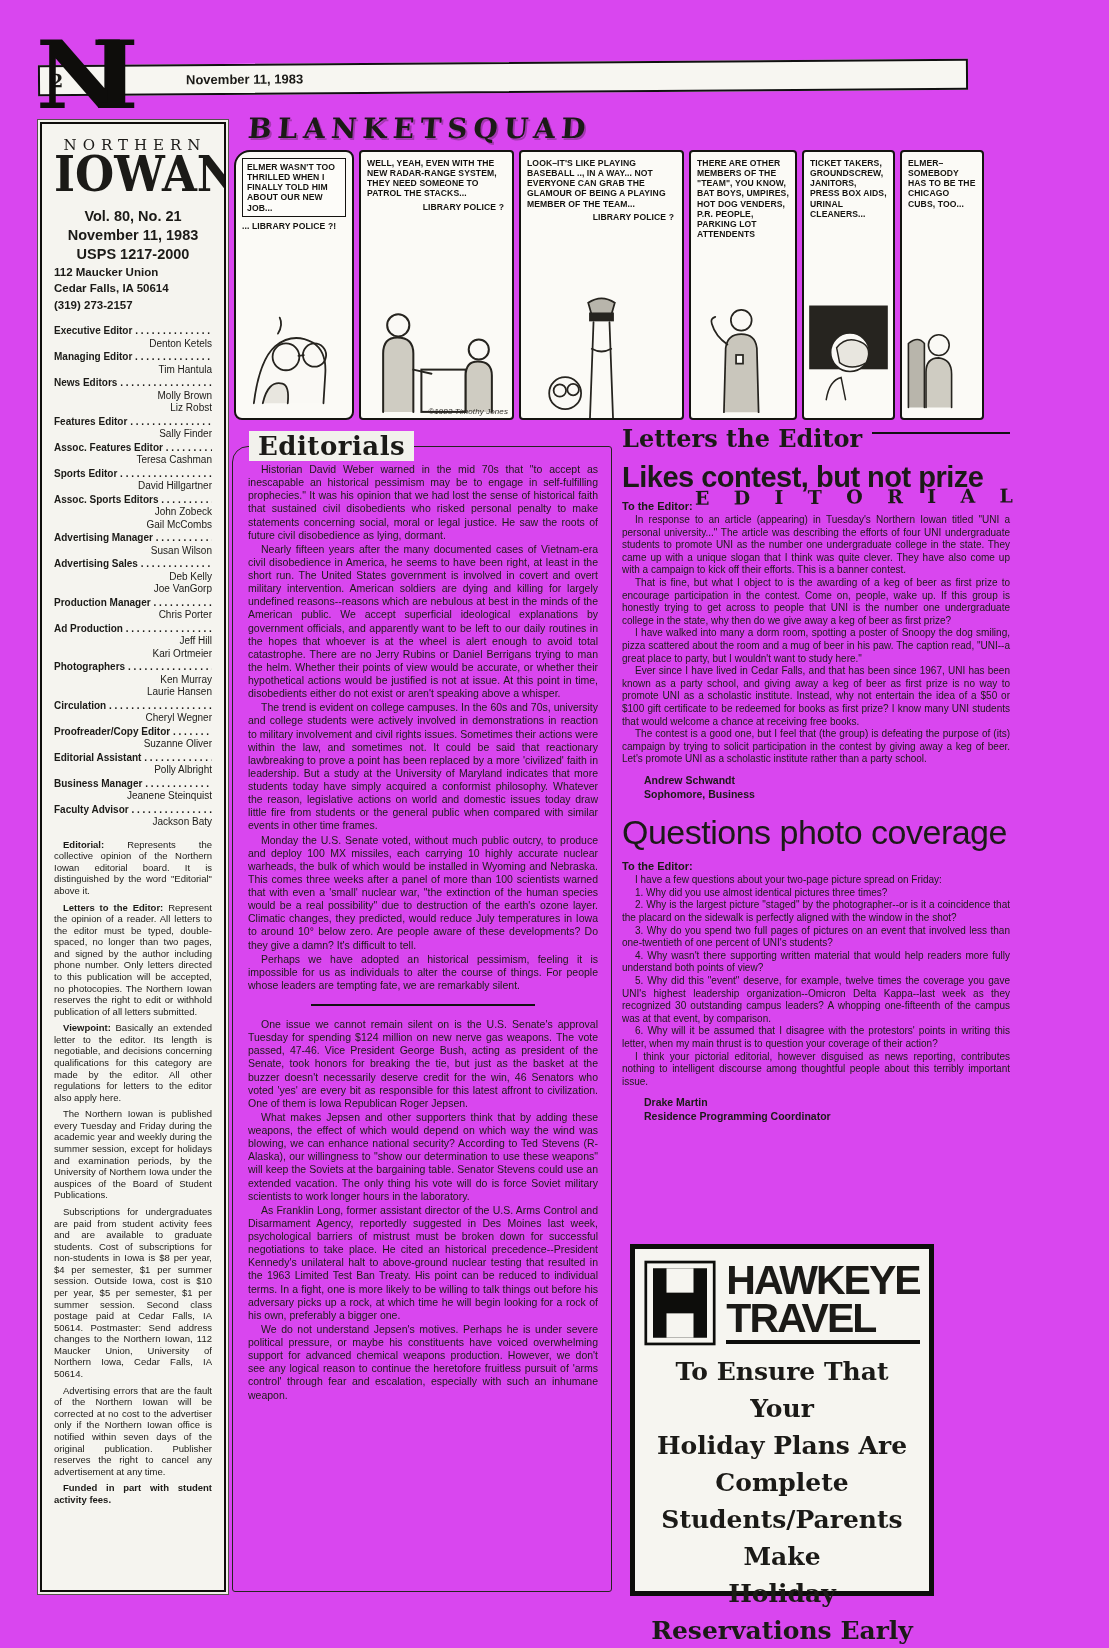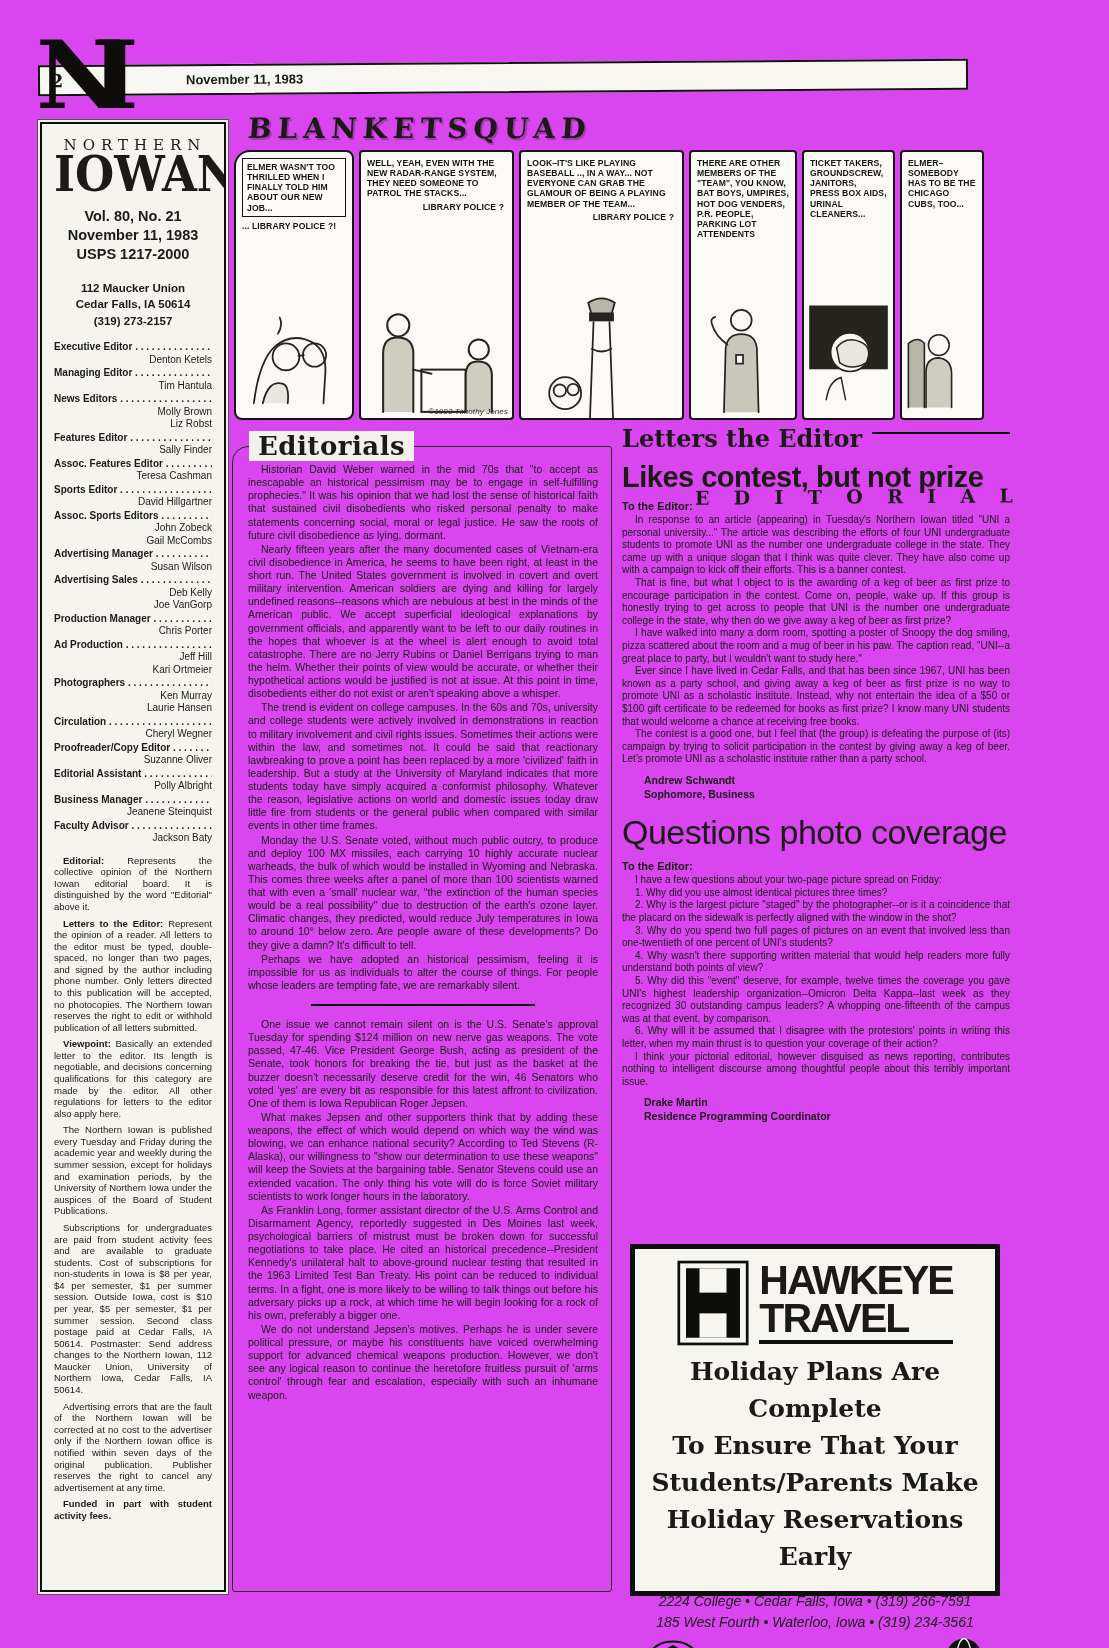--- a/index.html
+++ b/index.html
@@ -23,22 +23,22 @@
 
   
   .sidebar { position:absolute; left:40px; top:122px; width:186px; height:1470px;
              border:2px solid #0e0d0b; box-shadow:0 0 0 2px #f2f1ec, 0 0 0 3px #55534d;
              background:#f5f4ef; padding:10px 12px; overflow:hidden; }
   .np-top  { font-family:"DejaVu Serif", serif; font-size:15px; letter-spacing:6px;
              text-align:center; margin:2px 0 0 4px; }
   .np-main { font-family:"DejaVu Serif", serif; font-weight:bold; font-size:45px;
              text-align:center; line-height:.95; transform:scaleY(1.08); margin-bottom:10px; }
   .mh-vol  { font-weight:bold; font-size:14.5px; text-align:center; line-height:1.32; }
-  .mh-addr { font-weight:bold; font-size:11.5px; white-space:pre-line; text-align:center;
-             margin:16px 0 12px; line-height:1.42; }
+  .mh-addr { font-weight:bold; font-size:11.5px; white-space:pre-line; 
+             margin:0 0 12px; line-height:1.42; }
   .staff   { margin:4px 0 10px; }
   .staff-row   { margin-bottom:1px; }
   .staff-role  { font-weight:bold; font-size:10px; white-space:nowrap; overflow:hidden; line-height:1.25; }
   .staff-names { font-size:10px; text-align:right; white-space:pre-line; line-height:1.25; }
   .policies p  { font-size:9.5px; line-height:1.22; text-align:justify; margin:0 0 5px; text-indent:9px; }
   .policies .lead { font-weight:bold; }
 
   
   .comic { position:absolute; left:234px; top:112px; width:740px; height:308px; }
   .comic-title { font-family:"DejaVu Serif", serif; font-weight:bold; font-size:28px;
@@ -72,21 +72,21 @@
   .letters-head { display:flex; align-items:flex-start; font-family:"DejaVu Serif", serif;
                   font-weight:bold; font-size:24px; }
   .letters-head .rule { flex:1; border-top:2.5px solid #111; margin:8px 0 0 10px; }
   .headline1 { font-weight:bold; font-size:29px; letter-spacing:-.5px; margin:8px 0 6px; }
   .headline2 { font-weight:normal; font-size:34px; letter-spacing:-.5px; margin:12px 0 8px; }
   .salutation { font-weight:bold; font-size:11px; margin:2px 0; }
   .letters p.body { font-size:10px; line-height:1.26; text-align:justify; text-indent:13px; margin:0; }
   .sig { margin:7px 0 3px 22px; font-weight:bold; font-size:10.5px; line-height:1.35; }
 
   
-  .ad { position:absolute; left:630px; top:1244px; width:370px; height:352px;
+  .ad { position:absolute; left:630px; top:1244px; width:304px; height:352px;
         border:5px solid #0d0d0b; background:#f6f5f0; text-align:center; padding:4px 8px; }
   .ad-logo-row { display:flex; align-items:center; justify-content:center; gap:10px; margin-top:6px; }
   .h-logo svg { width:72px; height:88px; display:block; }
   .brand { text-align:left; font-weight:bold; font-size:41px; line-height:.92; letter-spacing:-2px; }
   .brand-underline { height:4px; background:#0d0d0b; margin-top:3px; }
   .slogan { font-family:"DejaVu Serif", serif; font-weight:bold; font-size:25px; line-height:1.48;
             margin-top:6px; }
   .ad-addr { font-style:italic; font-size:14px; line-height:1.5; margin-top:16px; font-weight:500; }
   .ad-logos { display:flex; justify-content:space-between; align-items:center; padding:4px 4px 0; }
 </style>
@@ -394,22 +394,22 @@
         </svg>
       </div>
       <div class="brand">
         <div>HAWKEYE</div>
         <div>TRAVEL</div>
         <div class="brand-underline"></div>
       </div>
     </div>
     <div class="slogan">
 
-    <div>Holiday Plans Are Complete</div>
-        <div>To Ensure That Your</div>
+    <div>To Ensure That Your</div>
+        <div>Holiday Plans Are Complete</div>
         <div>Students/Parents Make</div>
         <div>Holiday Reservations Early</div>
       </div>
     <div class="ad-addr">
 
     <div>2224 College • Cedar Falls, Iowa • (319) 266-7591</div>
         <div>185 West Fourth • Waterloo, Iowa • (319) 234-3561</div>
       </div>
     <div class="ad-logos">
       <svg width="52" height="34" viewBox="0 0 60 40">

